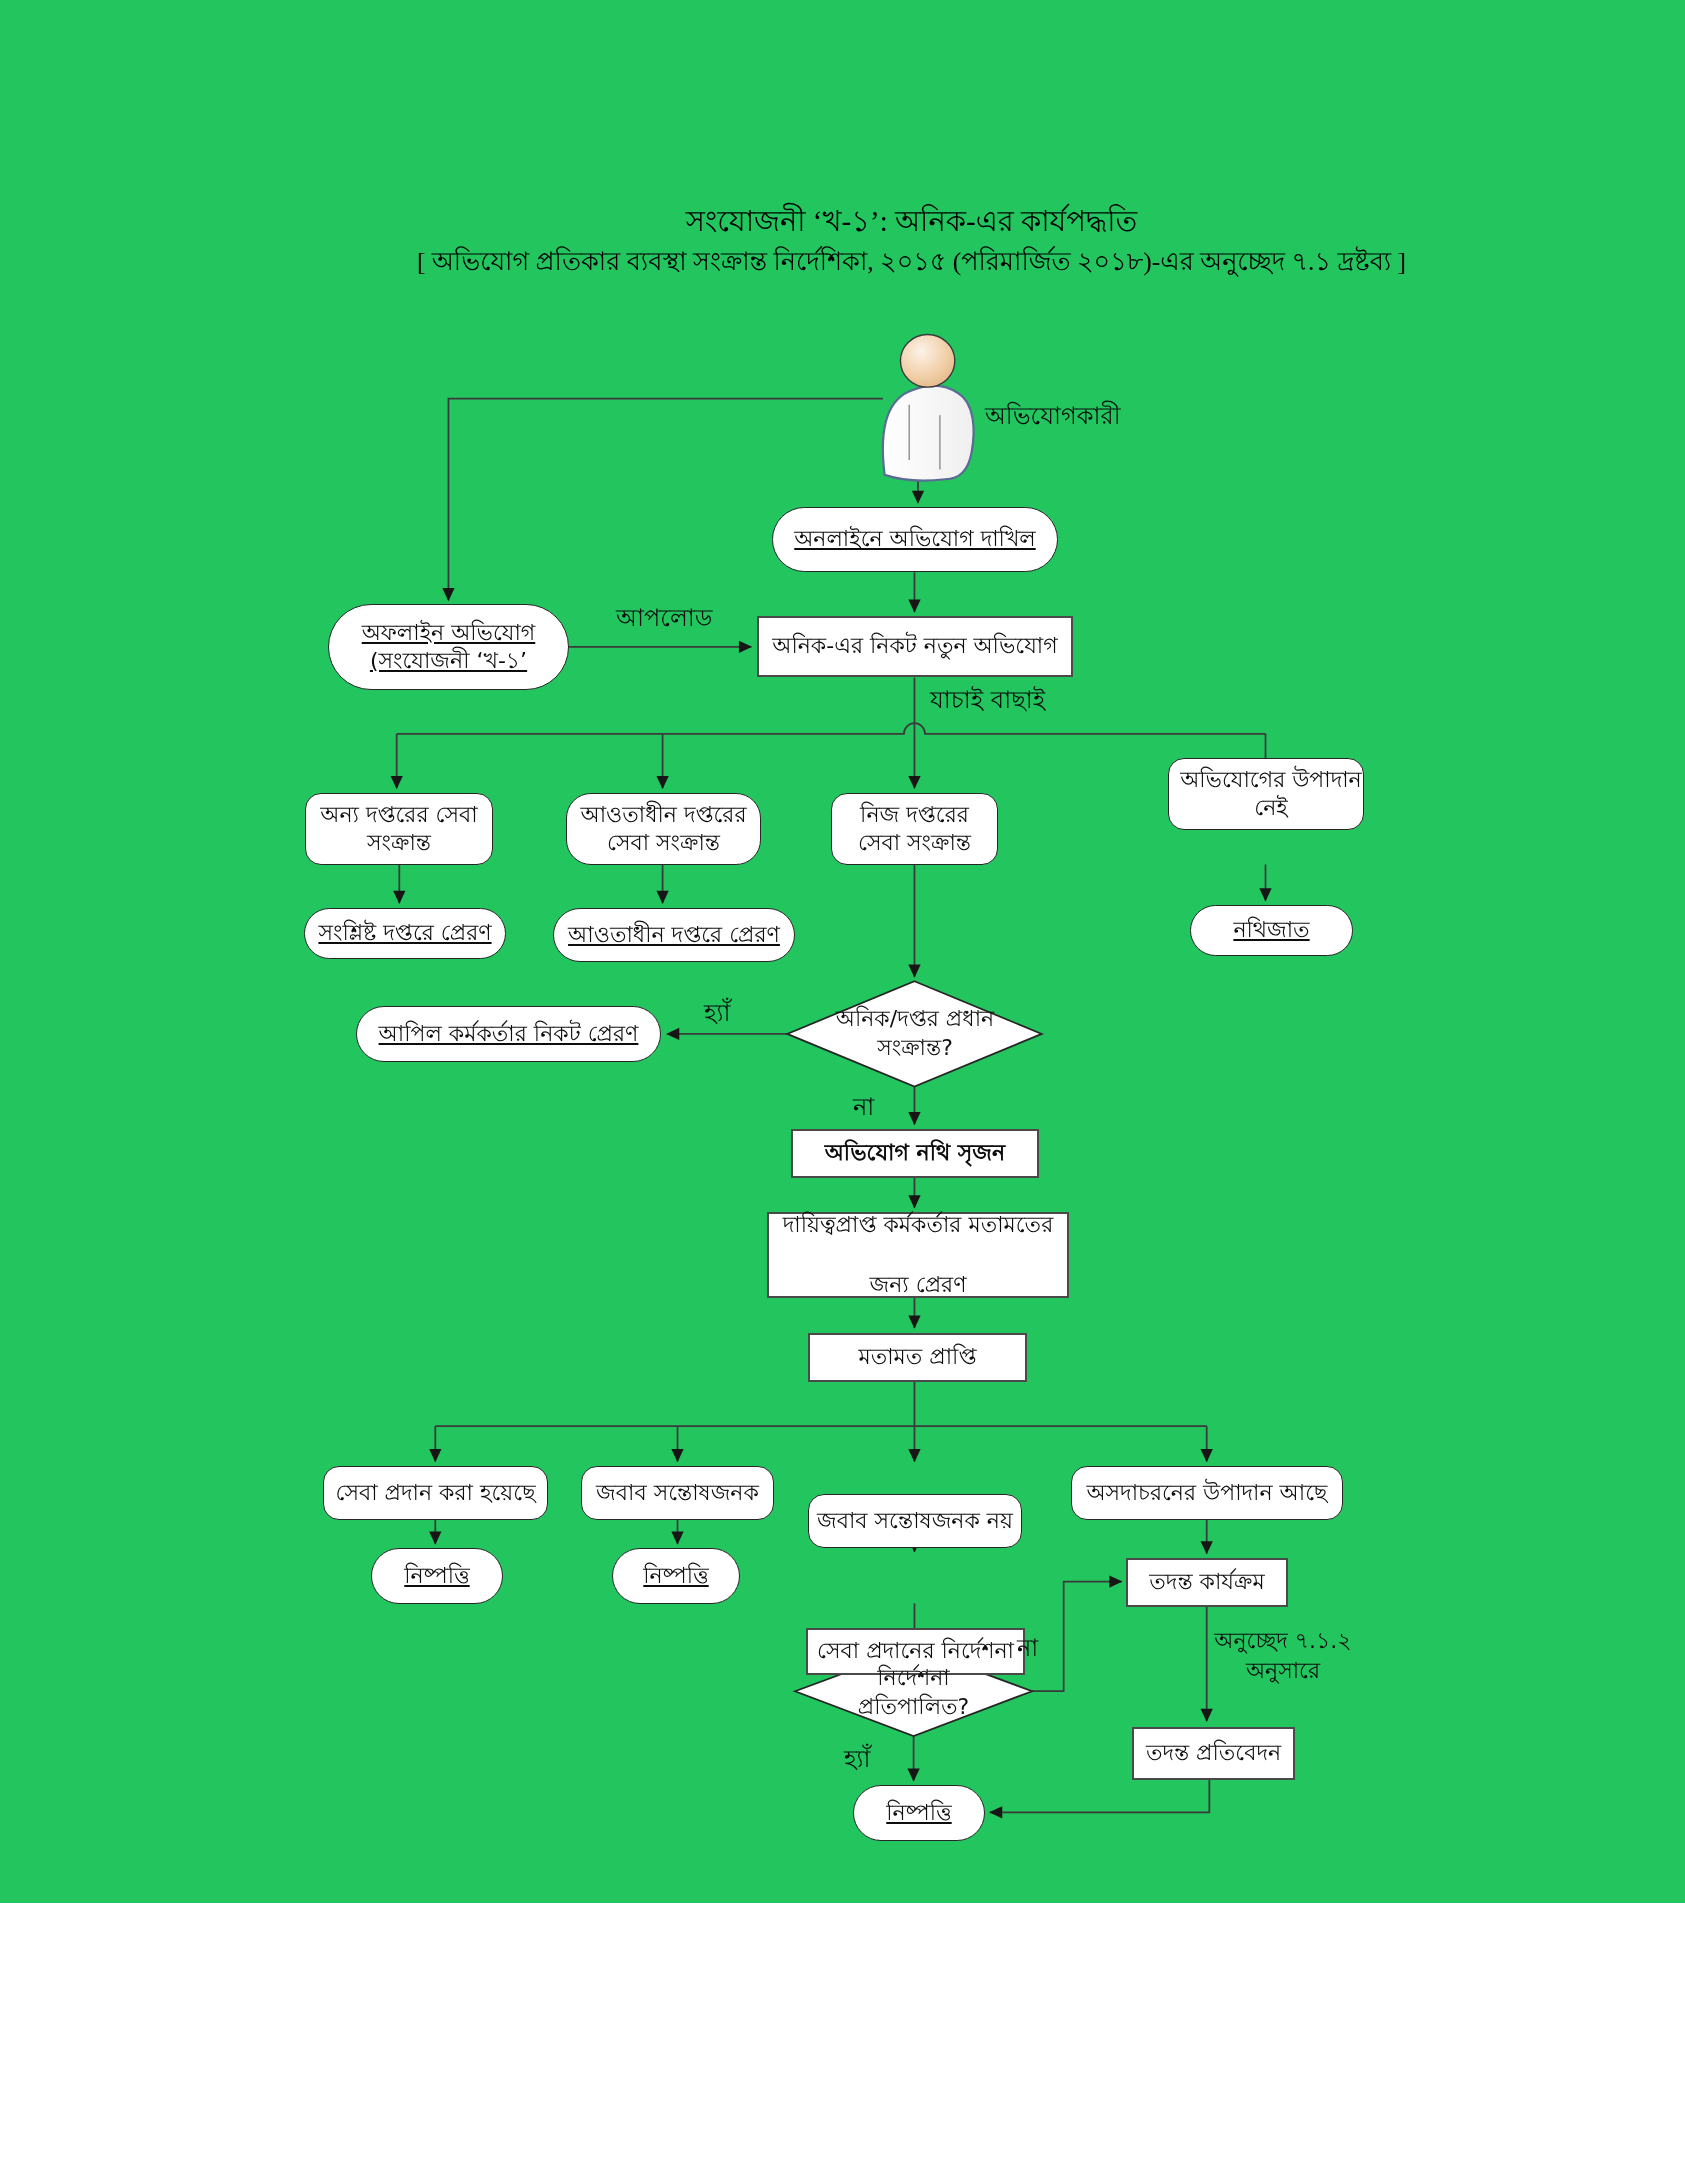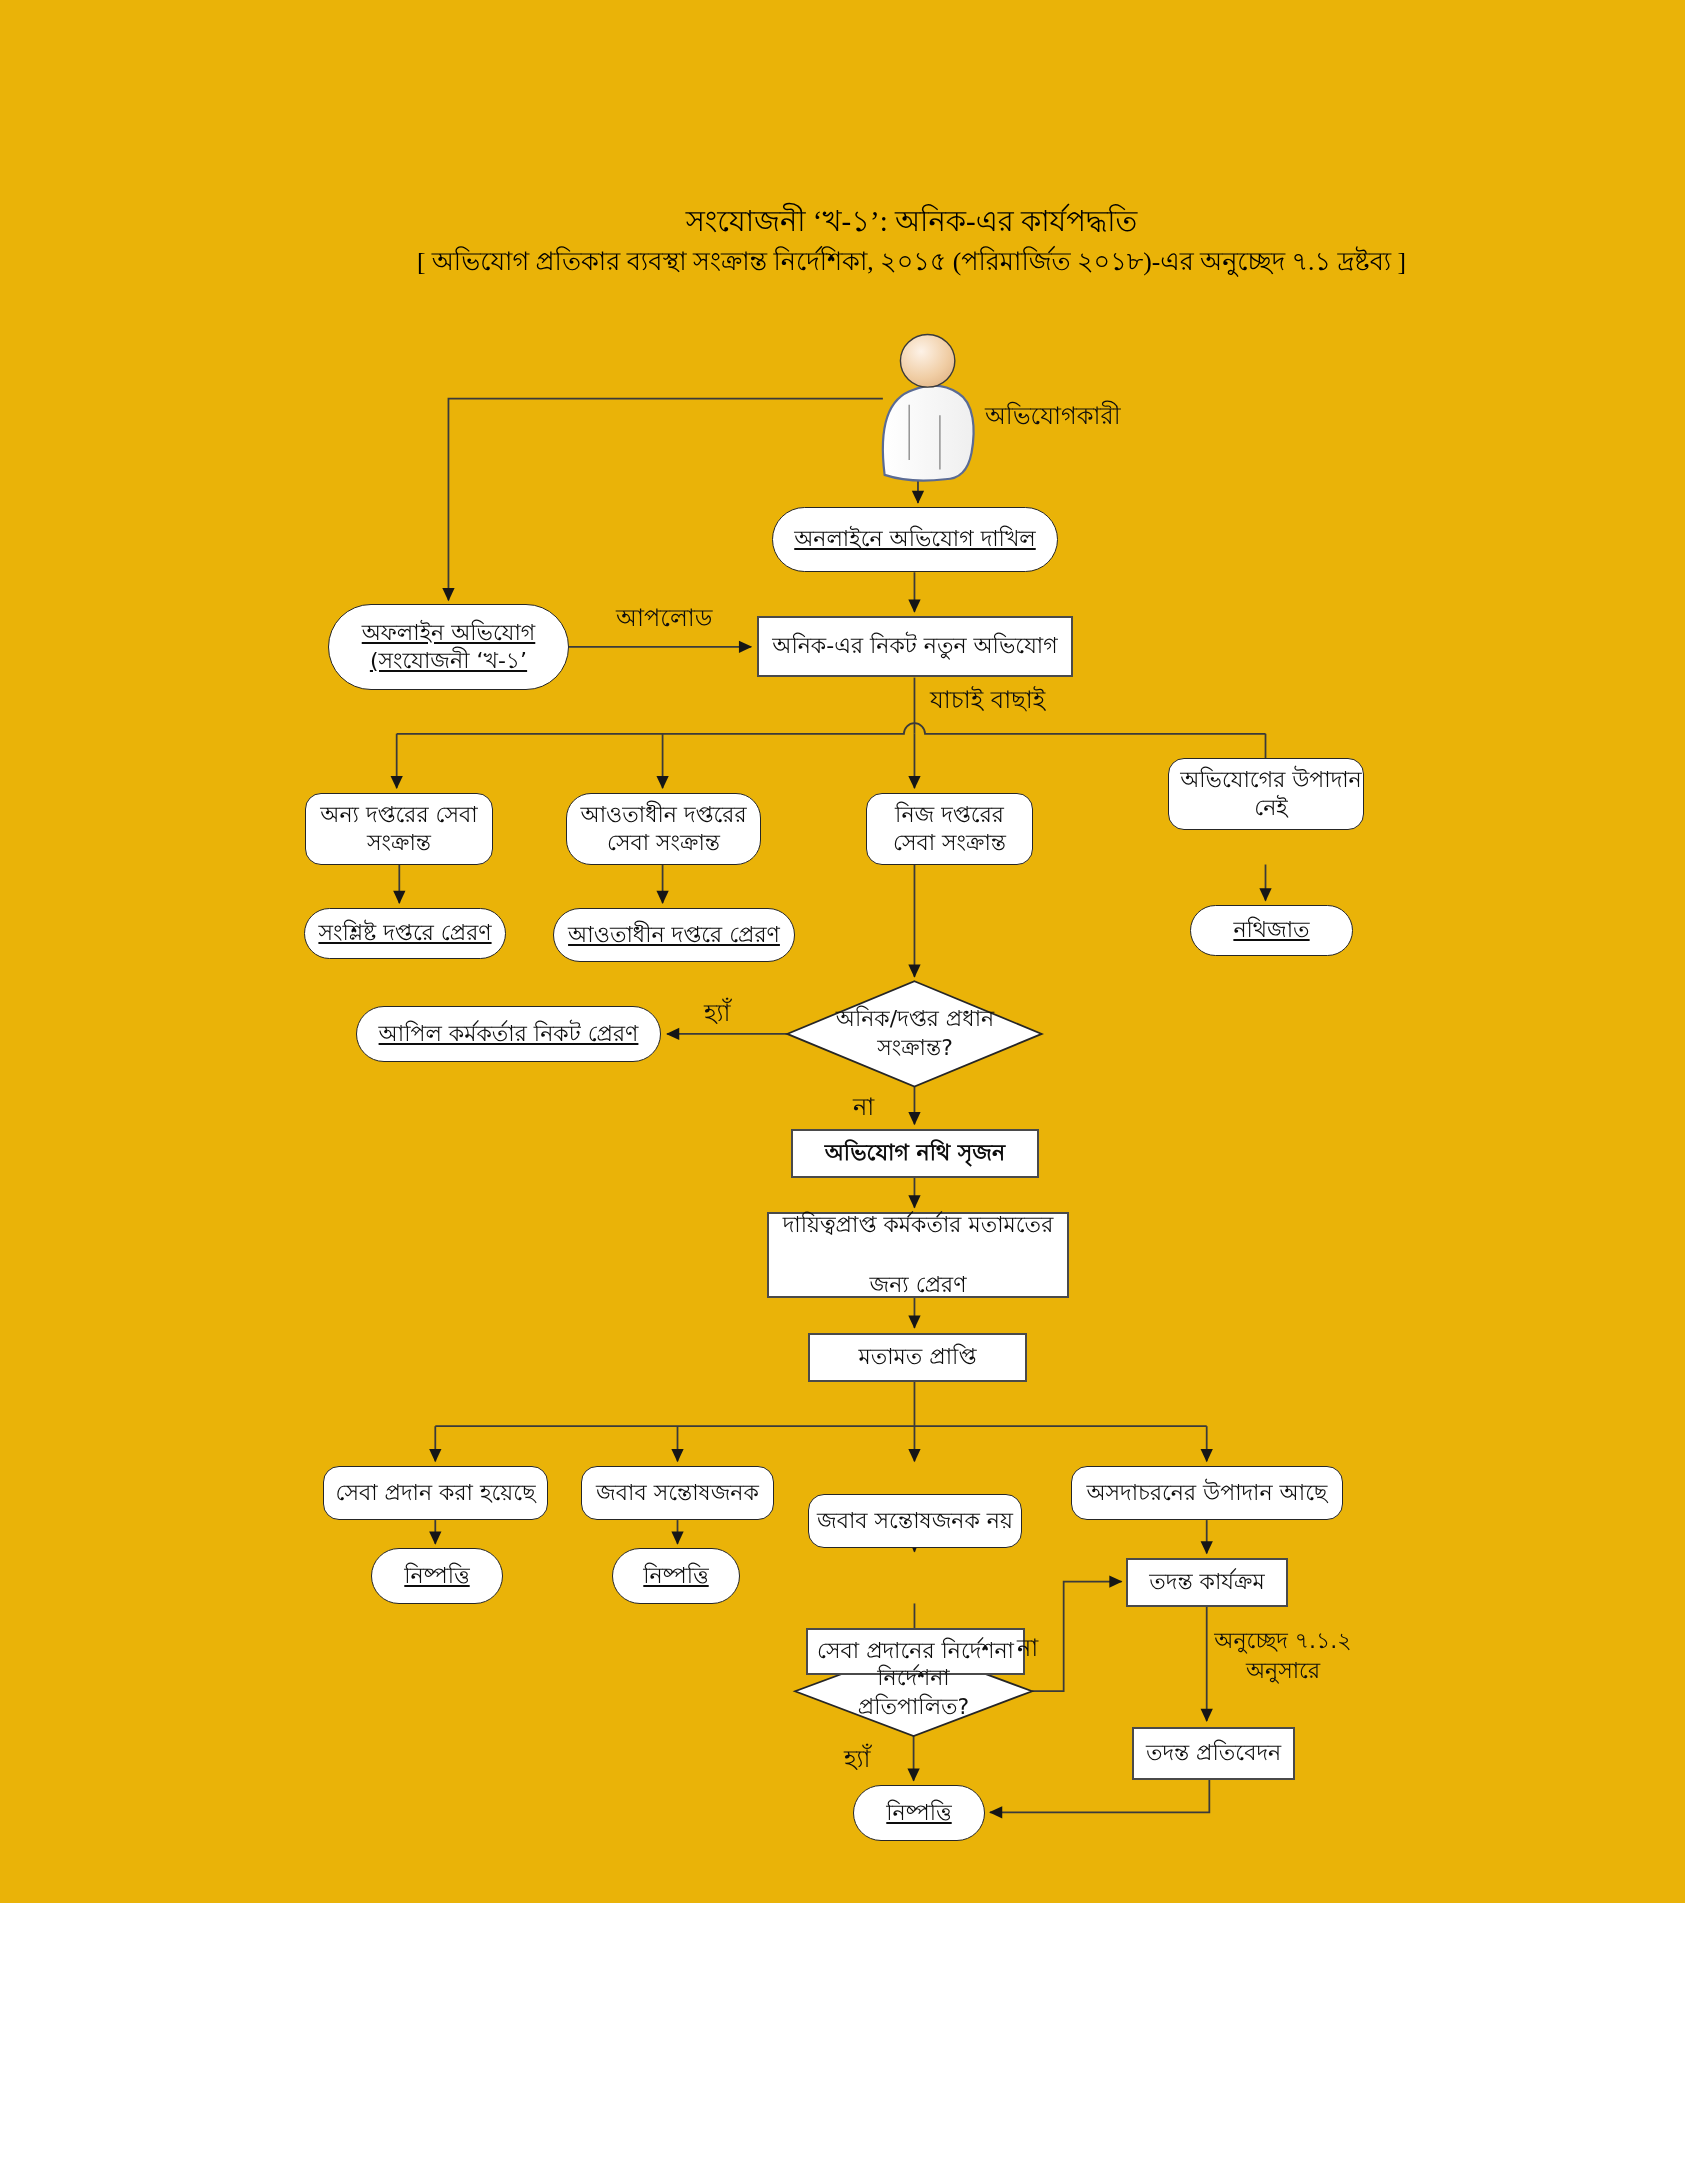--- a/index.html
+++ b/index.html
@@ -1,16 +1,16 @@
 <!DOCTYPE html>
 <html style="font-size:14px"><head>
 <meta charset="utf-8">
 <style>
   html,body{margin:0;padding:0;background:#ffffff;}
-  .page{position:relative;width:1685px;height:1903px;background:#eab308;overflow:hidden;
+  .page{position:relative;width:1685px;height:1903px;background:#22c55e;overflow:hidden;
         font-family:"DejaVu Sans",sans-serif;color:#111;}
   .hdr{position:absolute;left:104px;width:1615px;text-align:center;color:#000;
        font-family:"Liberation Serif",serif;}
   .hdr.title{top:198px;font-size:29px;}
   .hdr.subtitle{top:242px;font-size:25.5px;}
   svg.layer{position:absolute;left:0;top:0;z-index:1;}
   .edge{stroke:#3a3a3a;stroke-width:2;fill:none;}
   .node{position:absolute;z-index:2;box-sizing:border-box;background:#fff;
         display:flex;flex-direction:column;align-items:center;justify-content:center;
         text-align:center;font-size:22px;line-height:1.28;color:#0d0d0d;}
@@ -114,21 +114,21 @@
   <div class="node rounded" style="left:305px;top:793px;width:188px;height:72px;">
     <span>অন্য দপ্তরের সেবা</span>
     <span>সংক্রান্ত</span>
   </div>
 
   <div class="node rounded" style="left:566px;top:793px;width:195px;height:72px;border-radius:25px;">
     <span>আওতাধীন দপ্তরের</span>
     <span>সেবা সংক্রান্ত</span>
   </div>
 
-  <div class="node rounded" style="left:831px;top:793px;width:167px;height:72px;margin-left:35px;">
+  <div class="node rounded" style="left:831px;top:793px;width:167px;height:72px;">
     <span>নিজ দপ্তরের</span>
     <span>সেবা সংক্রান্ত</span>
   </div>
 
   <div class="node rounded" style="left:1168px;top:758px;width:196px;height:72px;padding-left:10px;">
     <span>অভিযোগের উপাদান</span>
     <span>নেই</span>
   </div>
 
   <div class="node oval" style="left:304px;top:908px;width:202px;height:51px;">

